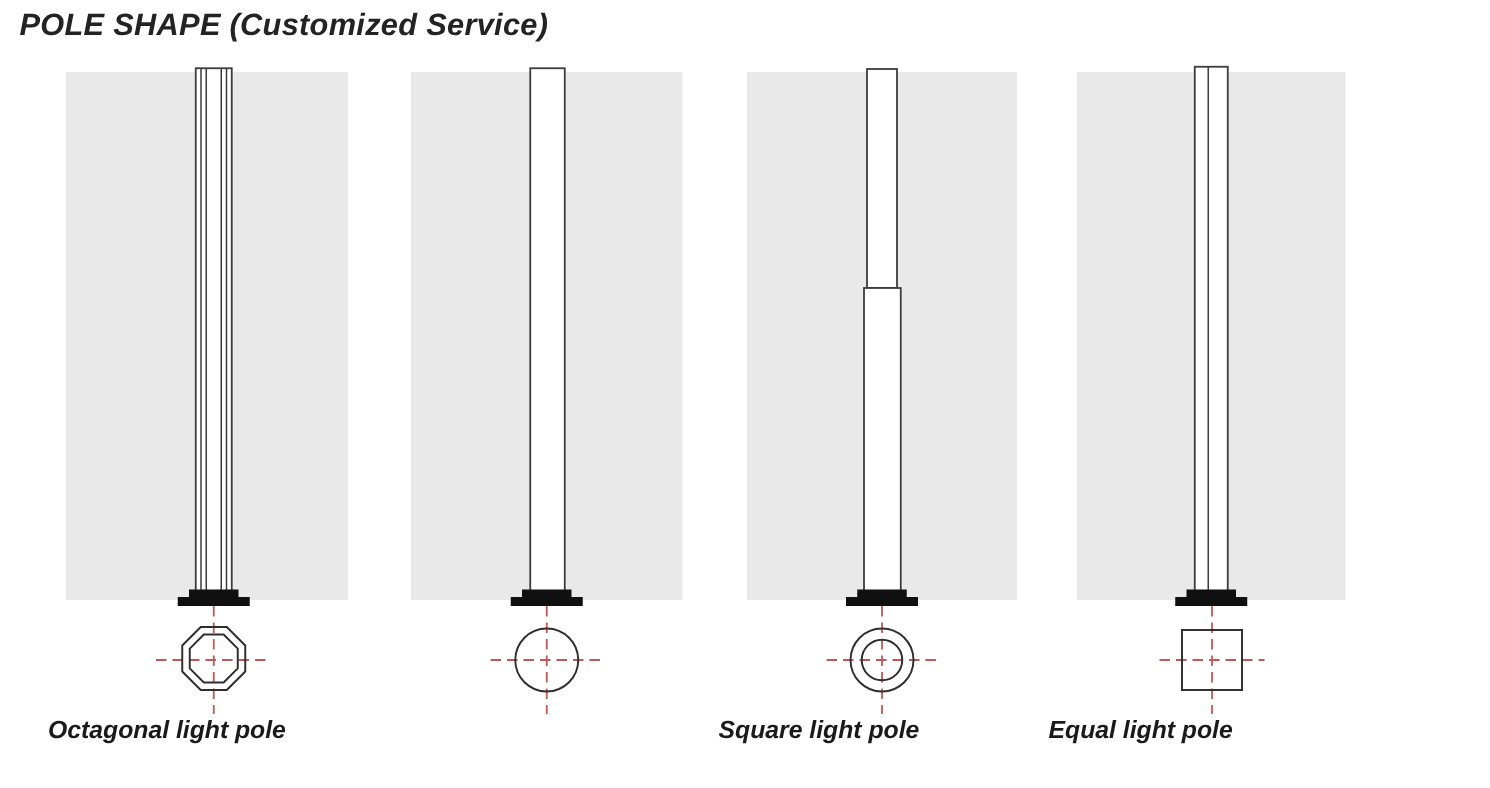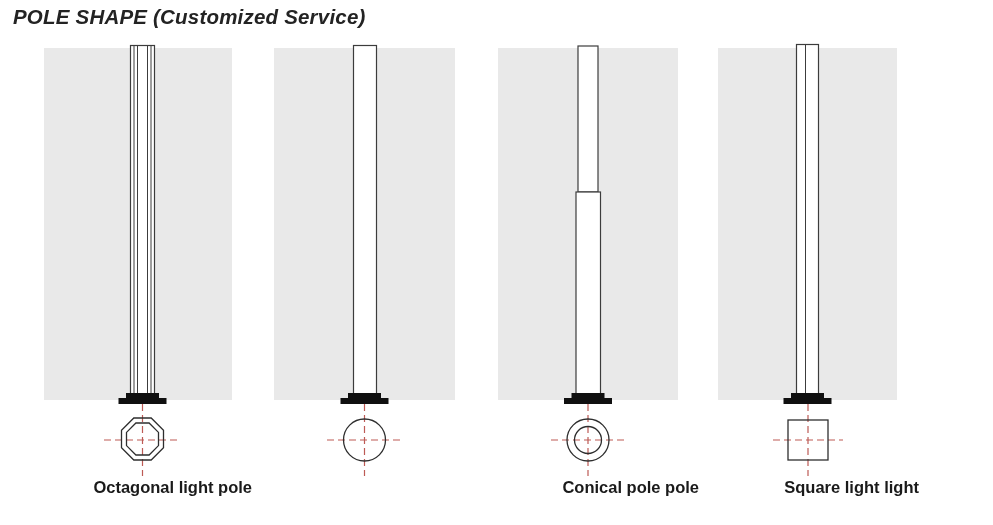--- a/index.html
+++ b/index.html
@@ -36,23 +36,24 @@
   .panel { fill: var(--panelBg, #e9e9e9); }
   .pole  { fill: #ffffff; stroke: var(--line, #3c3c3c); stroke-width: 1.2; }
   .facet { stroke: var(--line, #3c3c3c); stroke-width: 1; fill: none; }
   .flange { fill: var(--flange, #101010); stroke: none; }
   .xsec { fill: none; stroke: #2e2e2e; stroke-width: 1.3; }
   .redline { fill: none; stroke: var(--centerRed, #bd5a55); stroke-width: 1.2; stroke-dasharray: 7 4; }
   .pole-label {
     position: absolute;
     top: 478px;
     width: 220px;
-    text-align: right;
+    text-align: left;
     font-size: 16.5px;
     font-weight: bold;
+    font-style: italic;
     color: var(--labelText, #1a1a1a);
     white-space: nowrap;
   }
 </style>
 </head>
 <body>
 
 <div class="stage">
 
   <div class="page-title">POLE SHAPE (Customized Service)</div>
@@ -95,16 +96,16 @@
       <path class="redline" d="M808 404 V476"></path>
       <path class="redline" d="M773 440 H843"></path>
       <rect class="pole" x="796.5" y="44.5" width="22" height="349.5"></rect>
       <path class="facet" d="M805.5 44.5 V394"></path>
       <path class="flange" d="M791 393 H824 V398 H831.5 V404 H783.5 V398 H791 Z"></path>
       <rect class="xsec" x="788" y="420" width="40" height="40"></rect>
     </g>
   </svg>
 
   <div class="pole-label" style="left:32px">Octagonal light pole</div>
-  <div class="pole-label" style="left:479px">Conical pole pole</div>
-  <div class="pole-label" style="left:699px">Square light light</div>
+  <div class="pole-label" style="left:479px">Square light pole</div>
+  <div class="pole-label" style="left:699px">Equal light pole</div>
 
 </div>
 
 </body></html>

